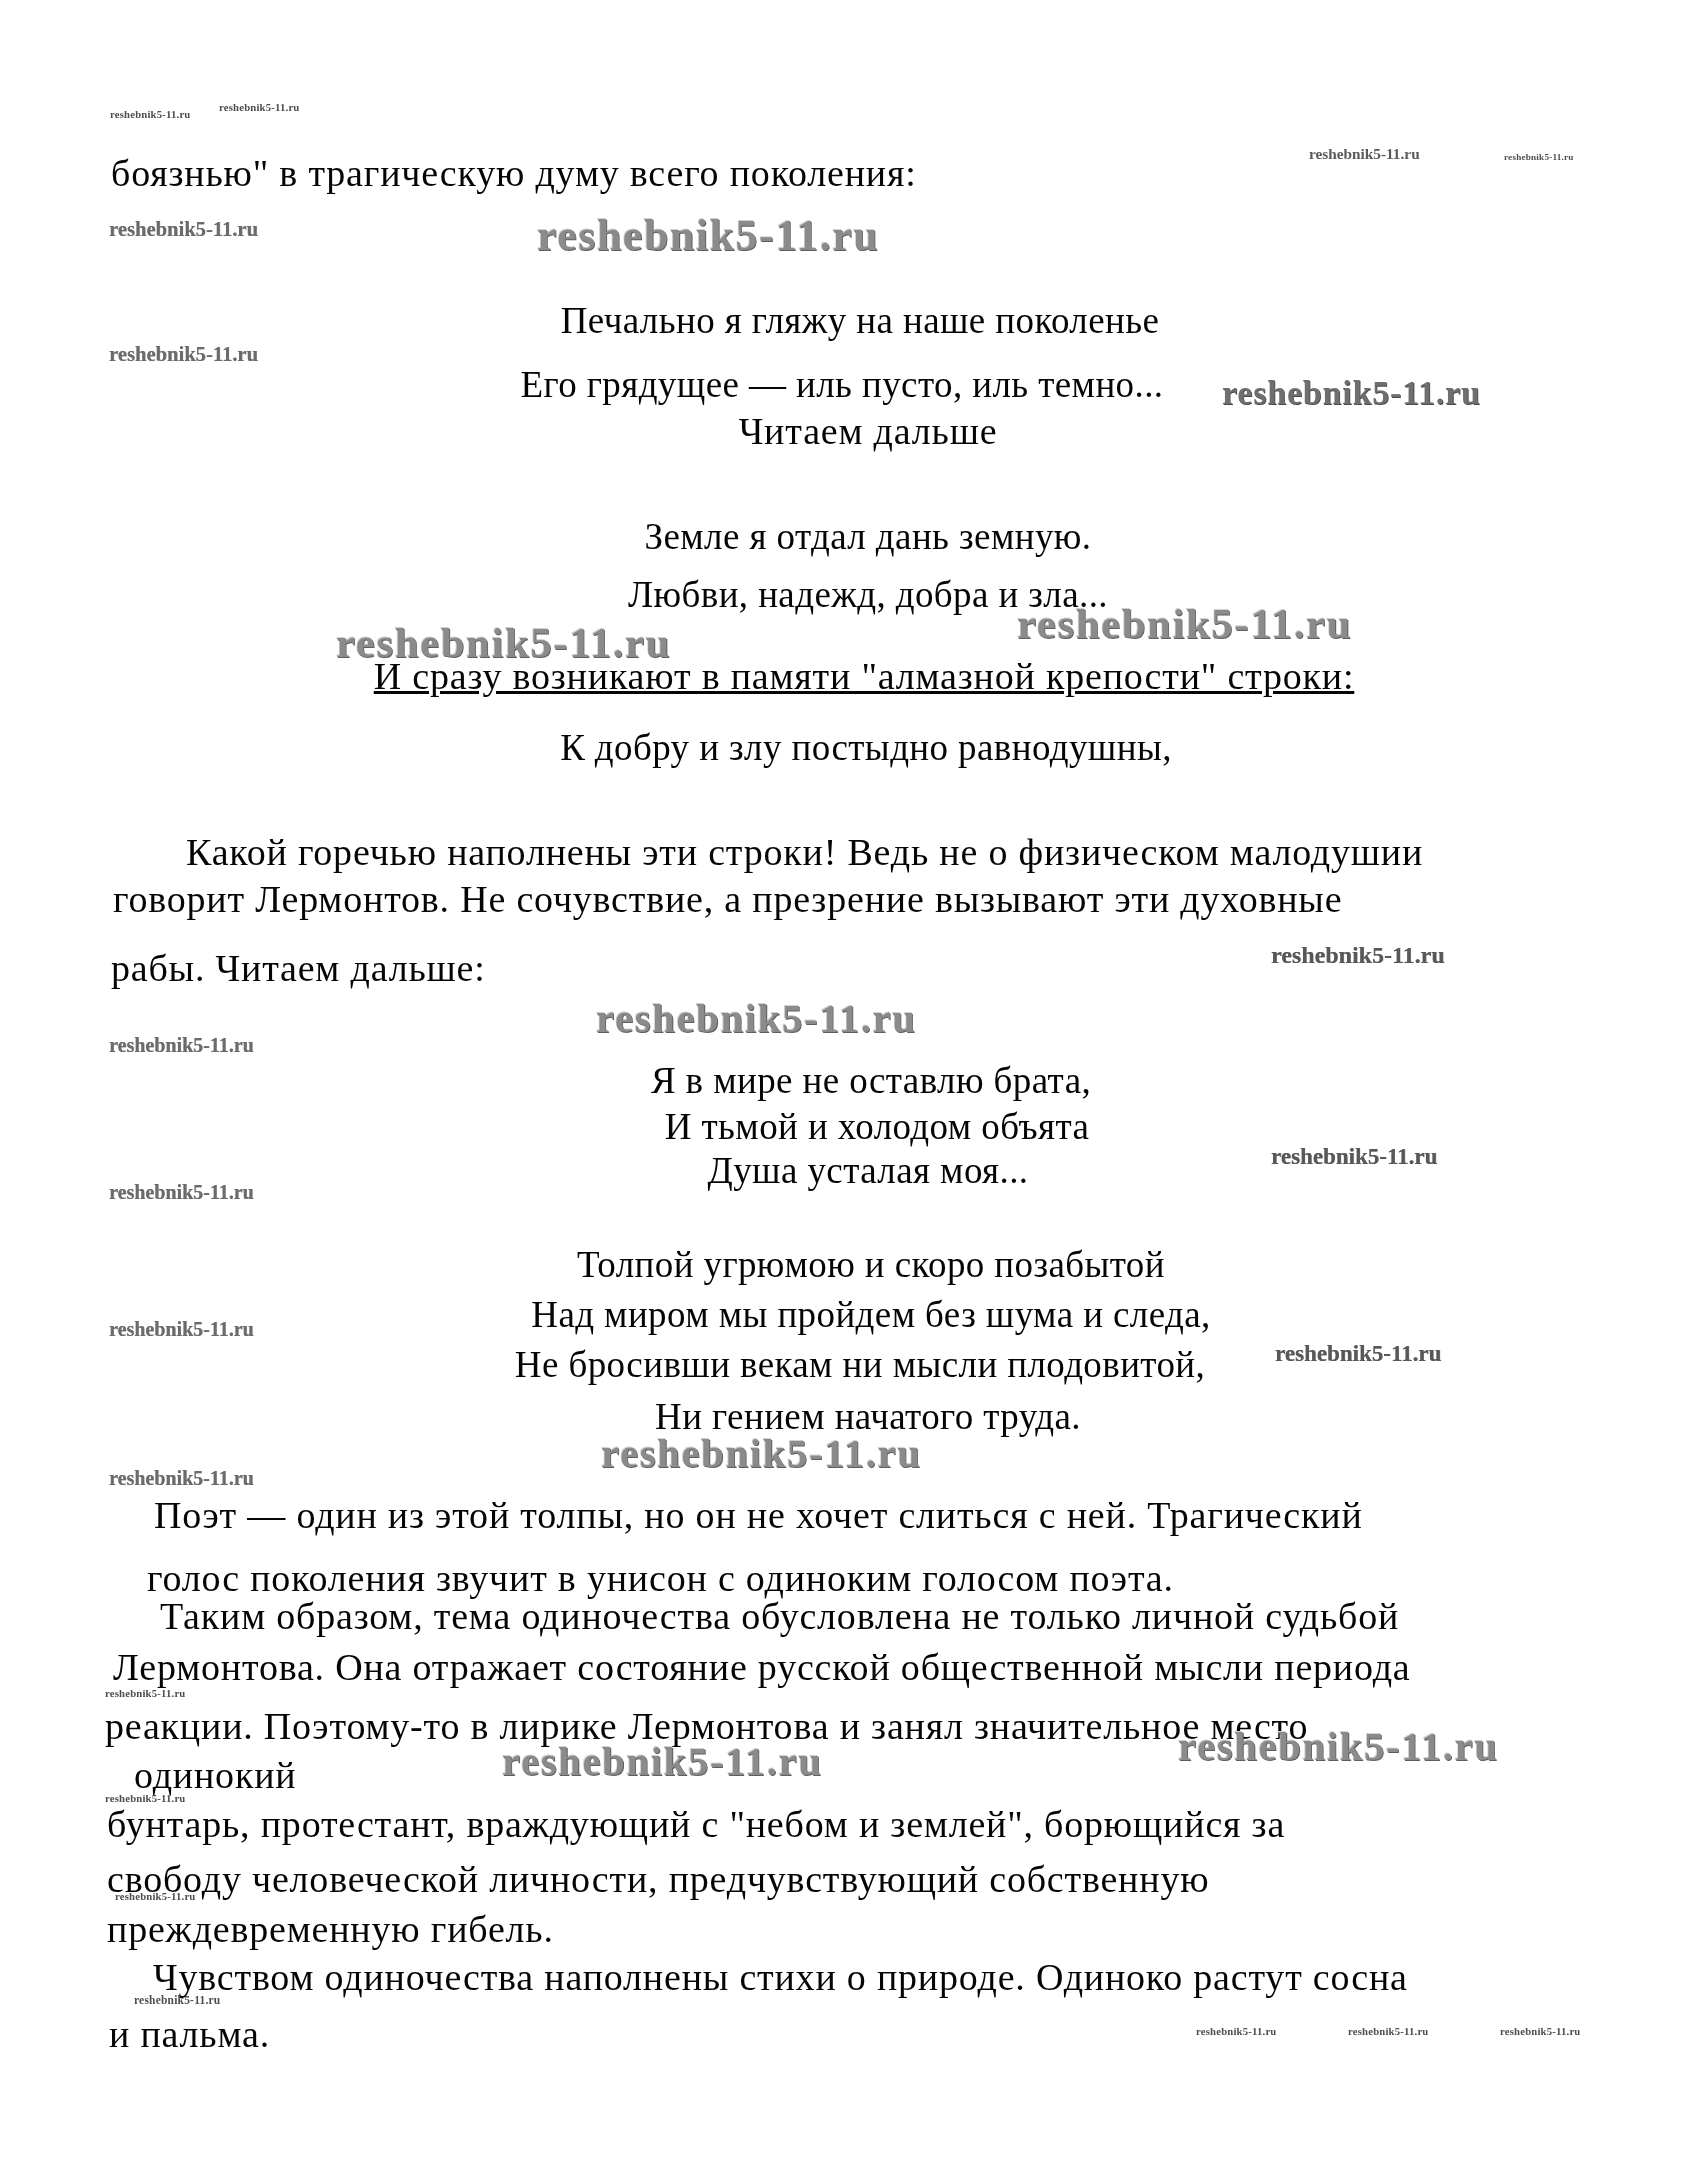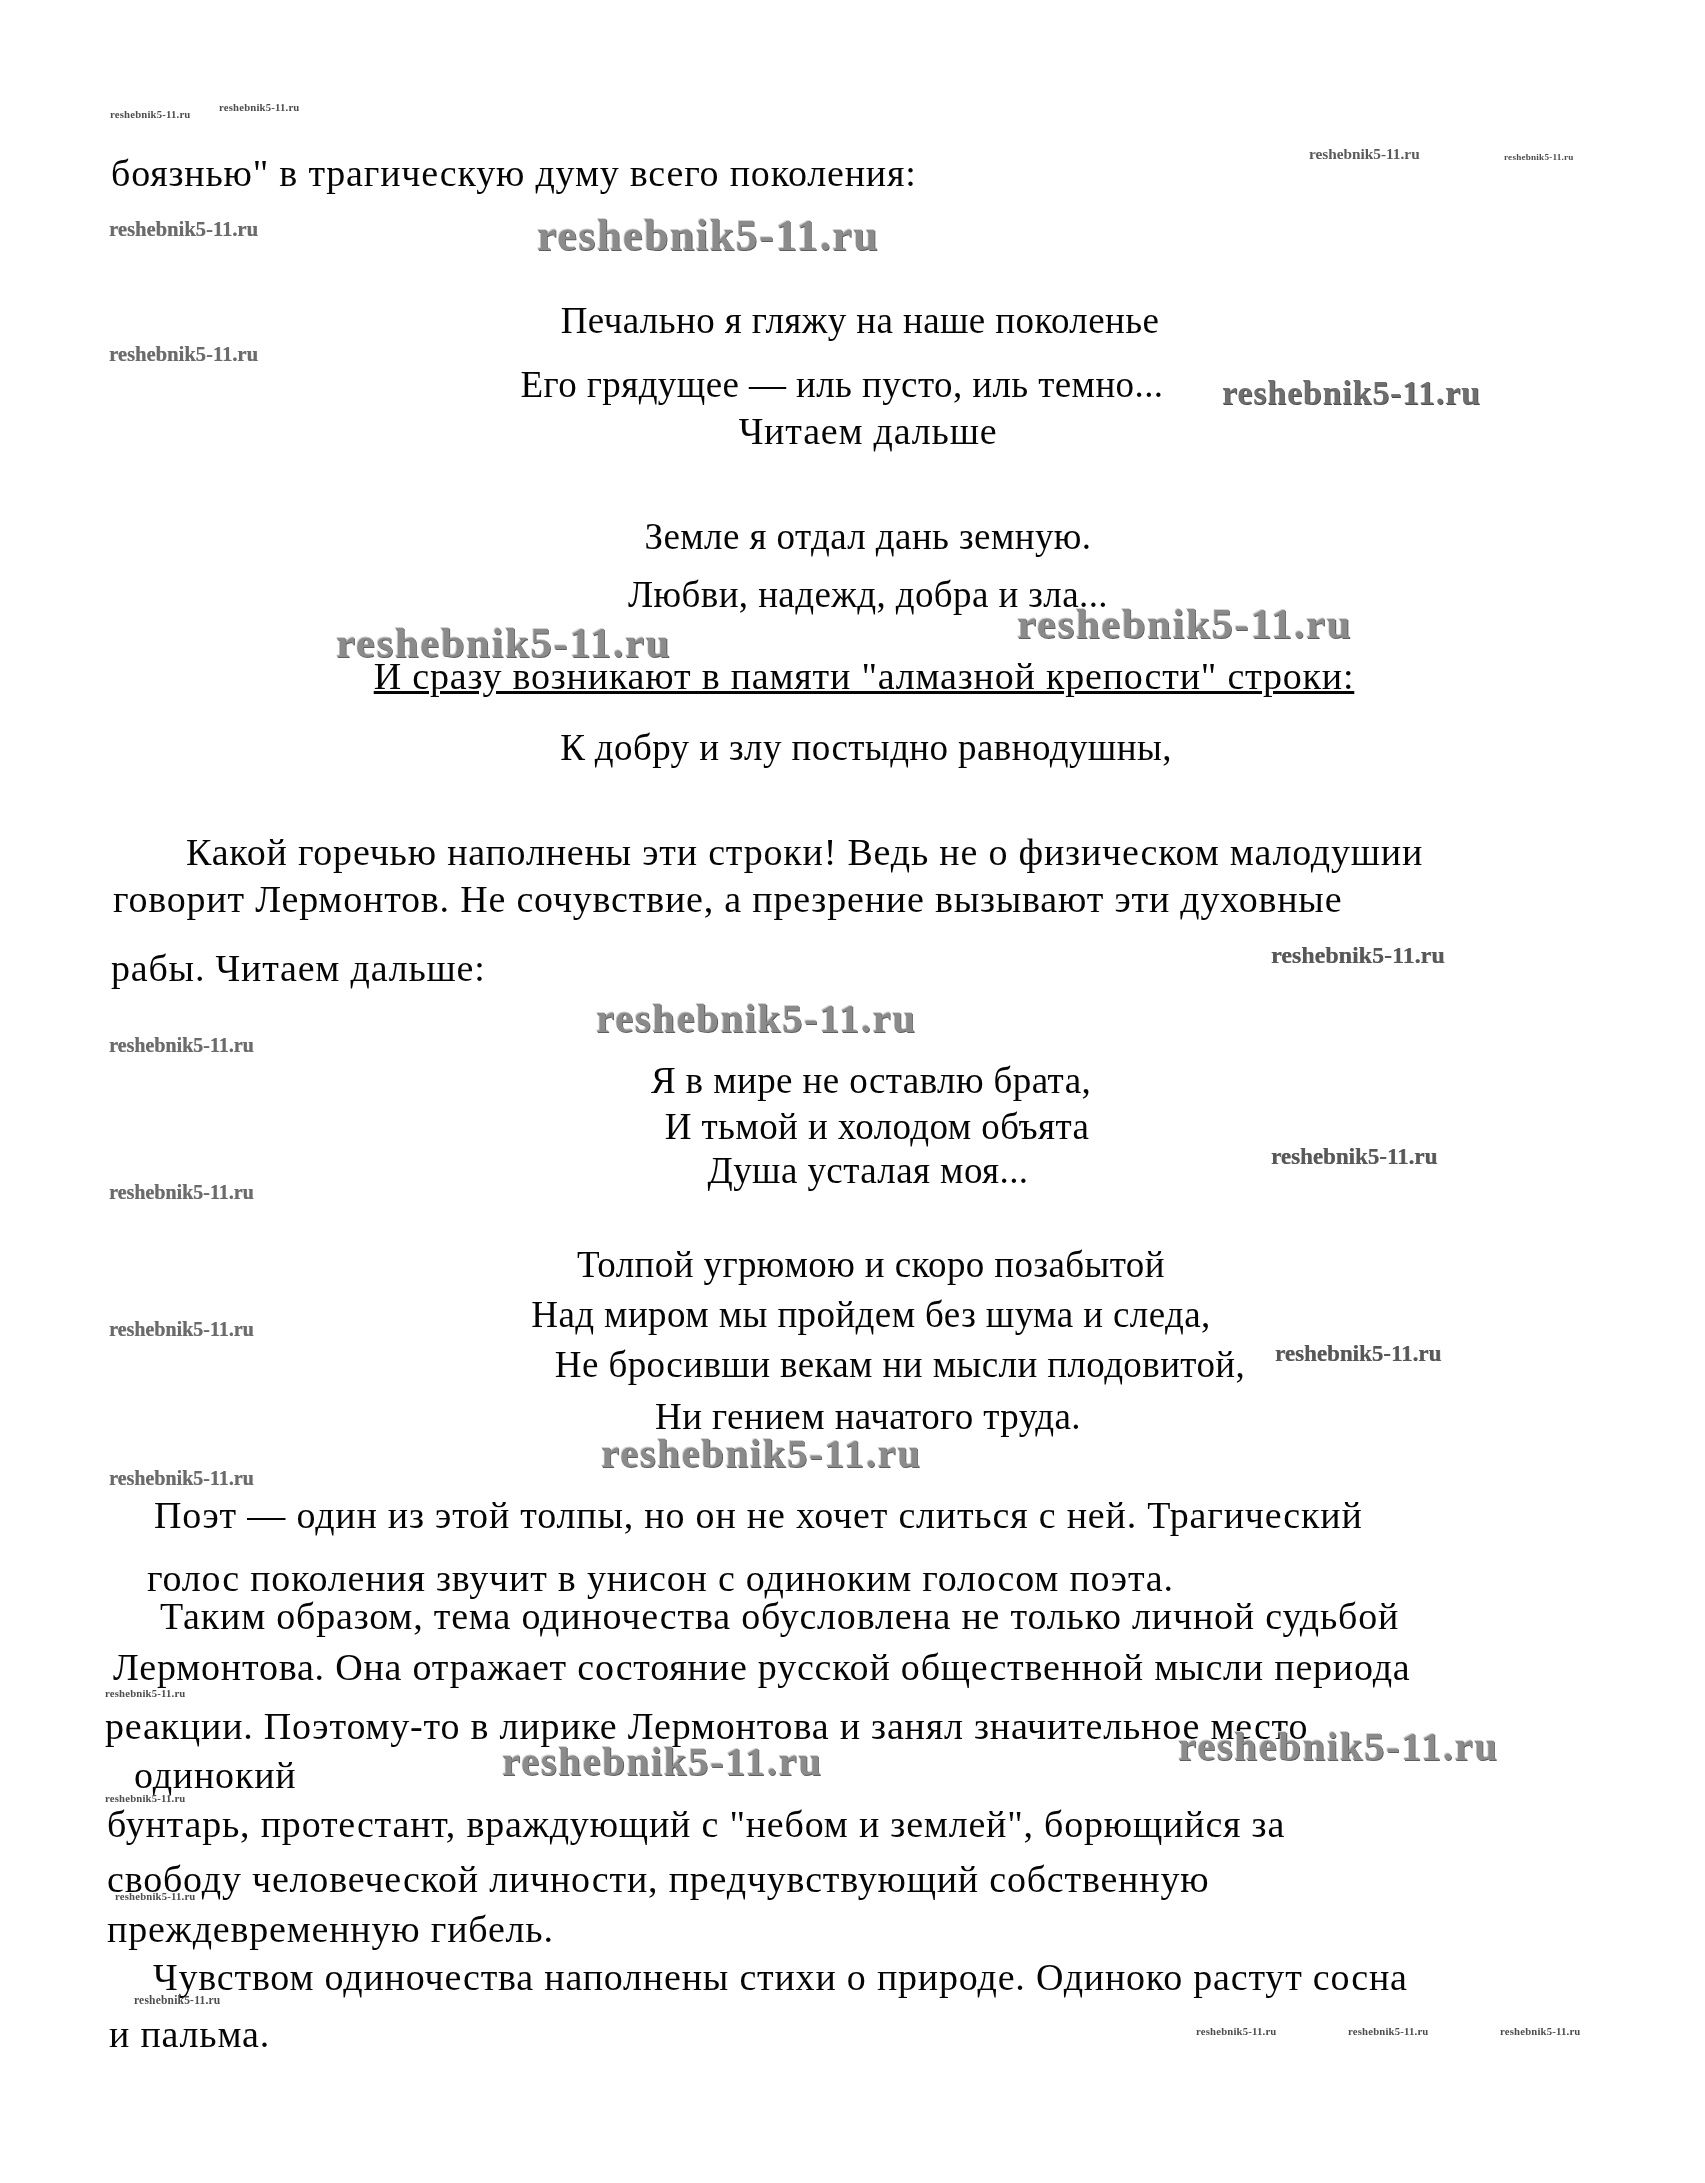--- a/index.html
+++ b/index.html
@@ -76,21 +76,21 @@
   <div class="wm wm-med" style="left:109px; top:1035px; font-size:20px;">reshebnik5-11.ru</div>
   <div class="bl vl cl" style="left:871px; top:1061px;">Я в мире не оставлю брата,</div>
   <div class="bl vl cl" style="left:877px; top:1107px;">И тьмой и холодом объята</div>
   <div class="wm wm-medright" style="left:1271px; top:1145px; font-size:23px;">reshebnik5-11.ru</div>
   <div class="bl vl cl" style="left:868px; top:1151px;">Душа усталая моя...</div>
   <div class="wm wm-med" style="left:109px; top:1182px; font-size:20px;">reshebnik5-11.ru</div>
 
   <div class="bl vl cl" style="left:871px; top:1245px;">Толпой угрюмою и скоро позабытой</div>
   <div class="bl vl cl" style="left:871px; top:1295px;">Над миром мы пройдем без шума и следа,</div>
   <div class="wm wm-med" style="left:109px; top:1319px; font-size:20px;">reshebnik5-11.ru</div>
-  <div class="bl vl cl" style="left:900px; top:1345px;">Не бросивши векам ни мысли плодовитой,</div>
+  <div class="bl vl cl" style="left:860px; top:1345px;">Не бросивши векам ни мысли плодовитой,</div>
   <div class="wm wm-medright" style="left:1275px; top:1342px; font-size:23px;">reshebnik5-11.ru</div>
   <div class="bl vl cl" style="left:868px; top:1397px;">Ни гением начатого труда.</div>
 
   <div class="wm wm-big wm-big2" style="left:601px; top:1433px;">reshebnik5-11.ru</div>
   <div class="wm wm-med" style="left:109px; top:1468px; font-size:20px;">reshebnik5-11.ru</div>
 
   <div class="bl" style="left:154px; top:1495px;">Поэт — один из этой толпы, но он не хочет слиться с ней. Трагический</div>
   <div class="bl" style="left:113px; top:1558px;margin-left:34px;">голос поколения звучит в унисон с одиноким голосом поэта.</div>
 
   <div class="bl" style="left:160px; top:1596px;">Таким образом, тема одиночества обусловлена не только личной судьбой</div>

